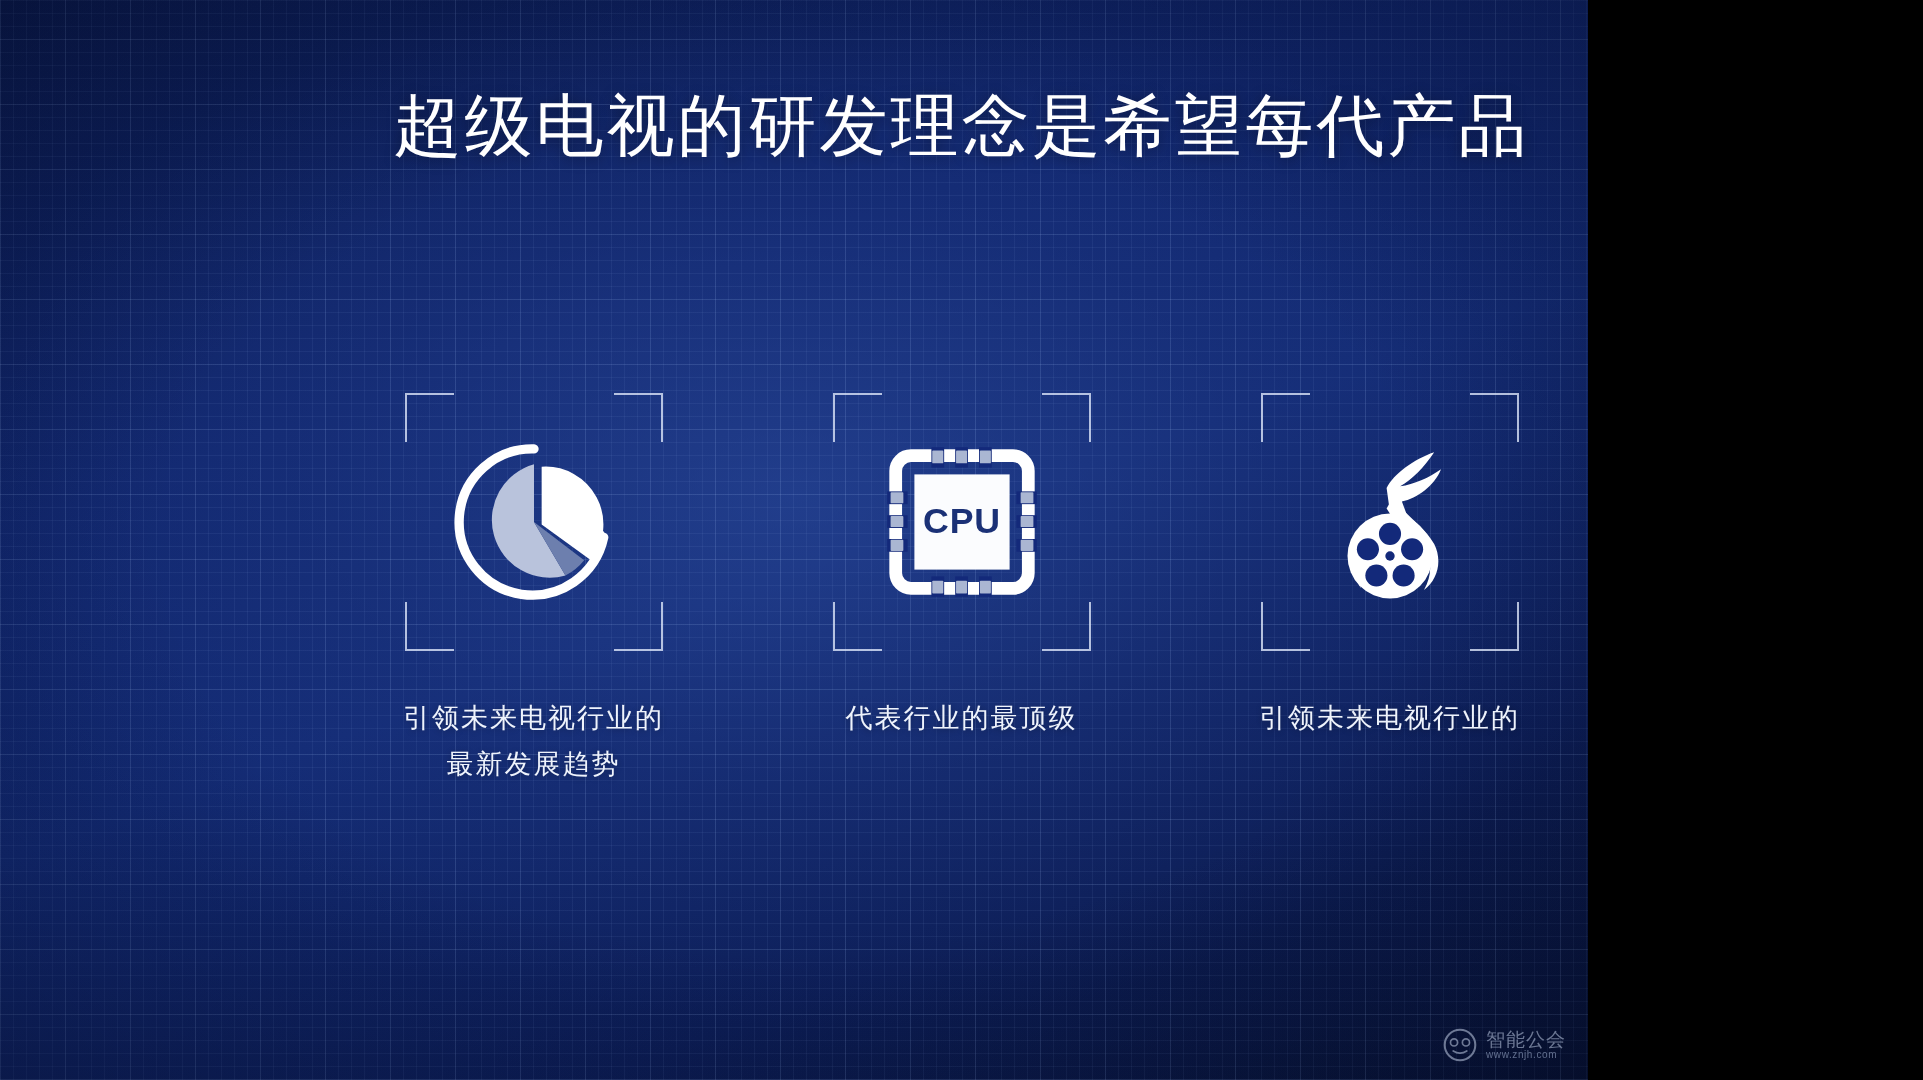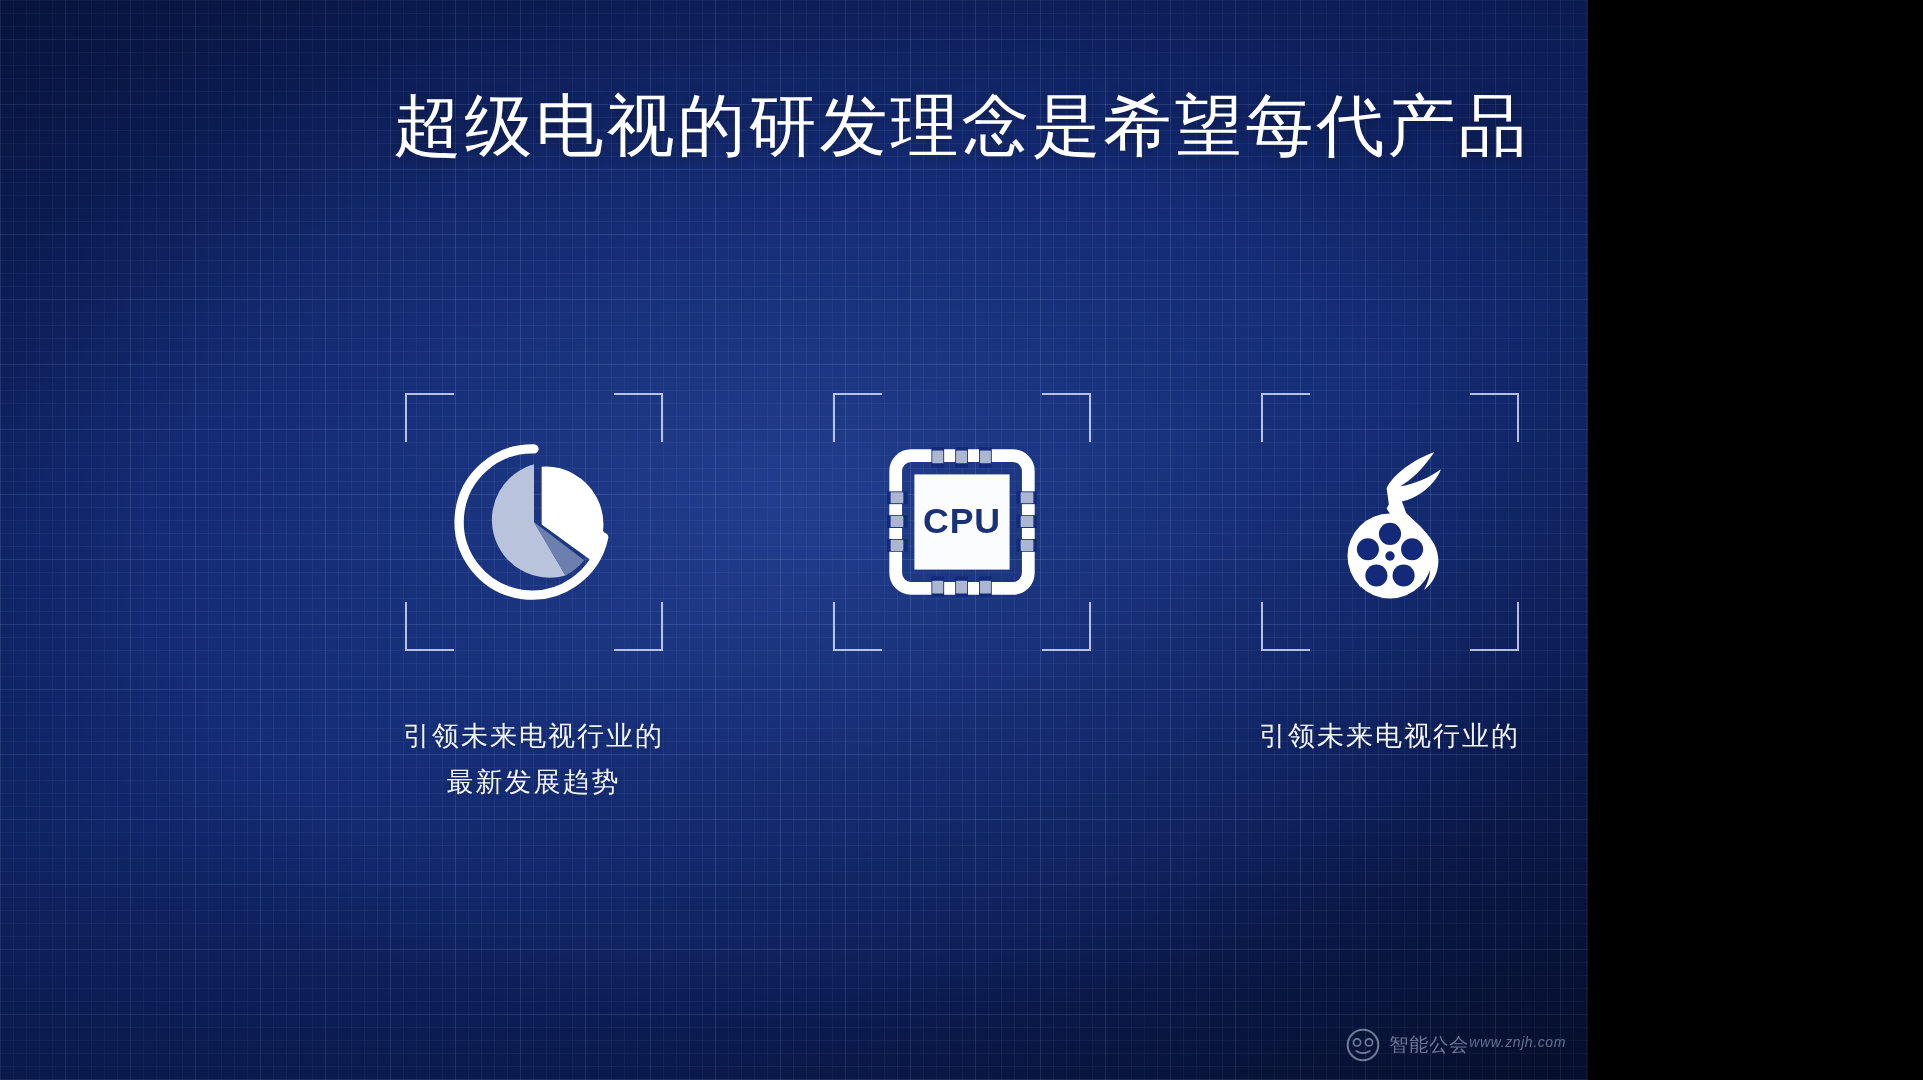--- a/index.html
+++ b/index.html
@@ -104,21 +104,21 @@
     pointer-events: none;
   }
   .corner.tl { top: 0; left: 0; border-top-width: 2px; border-left-width: 2px; }
   .corner.tr { top: 0; right: 0; border-top-width: 2px; border-right-width: 2px; }
   .corner.bl { bottom: 0; left: 0; border-bottom-width: 2px; border-left-width: 2px; }
   .corner.br { bottom: 0; right: 0; border-bottom-width: 2px; border-right-width: 2px; }
 
   .glyph { width: 170px; height: 170px; display: block; }
 
   .caption {
-    margin-top: 62px;
+    margin-top: 44px;
     text-align: center;
     color: #eef3fc;
     font-size: 27px;
     line-height: 1.72;
     letter-spacing: 2px;
     font-weight: 400;
     text-shadow: 0 1px 6px rgba(0,0,0,0.3);
   }
   .caption .line { display: block; white-space: nowrap; }
 
@@ -128,33 +128,32 @@
     right: 22px;
     bottom: 18px;
     display: flex;
     align-items: center;
     gap: 9px;
     opacity: 0.5;
   }
   #watermark .wm-mark { display: block; width: 34px; height: 34px; }
   #watermark .wm-text {
     display: flex;
-    flex-direction: row;
+    flex-direction: column;
     line-height: 1.05;
   }
   #watermark .wm-name {
     color: #cfdcf4;
     font-size: 19px;
     letter-spacing: 1px;
   }
   #watermark .wm-url {
     color: #b9cae8;
-    font-size: 14px;
+    font-size: 10px;
     letter-spacing: 0.6px;
-    font-style: italic;
   }
 </style>
 </head>
 <body>
 
 <div id="slide">
 
   <div id="grid-fine"></div>
   <div id="grid-coarse"></div>
   <div id="vignette"></div>
@@ -230,20 +229,21 @@
             <rect x="169" y="65" width="15" height="13" rx="1"></rect>
             <rect x="169" y="93" width="15" height="13" rx="1"></rect>
             <rect x="169" y="121" width="15" height="13" rx="1"></rect>
           </g>
 
           <rect x="44" y="44" width="112" height="112" fill="#fbfcfe"></rect>
           <text id="cpu-label" x="100" y="113" text-anchor="middle" font-family="Liberation Sans, sans-serif" font-size="42" font-weight="bold" fill="#1b3176" letter-spacing="1">CPU</text>
         </svg>
       </div>
       <div class="caption">
+        <span class="line">代表行业的最顶级</span>
       </div>
     </div>
 
     <div class="card">
       <div class="frame">
         <span class="corner tl"></span>
         <span class="corner tr"></span>
         <span class="corner bl"></span>
         <span class="corner br"></span>
 

